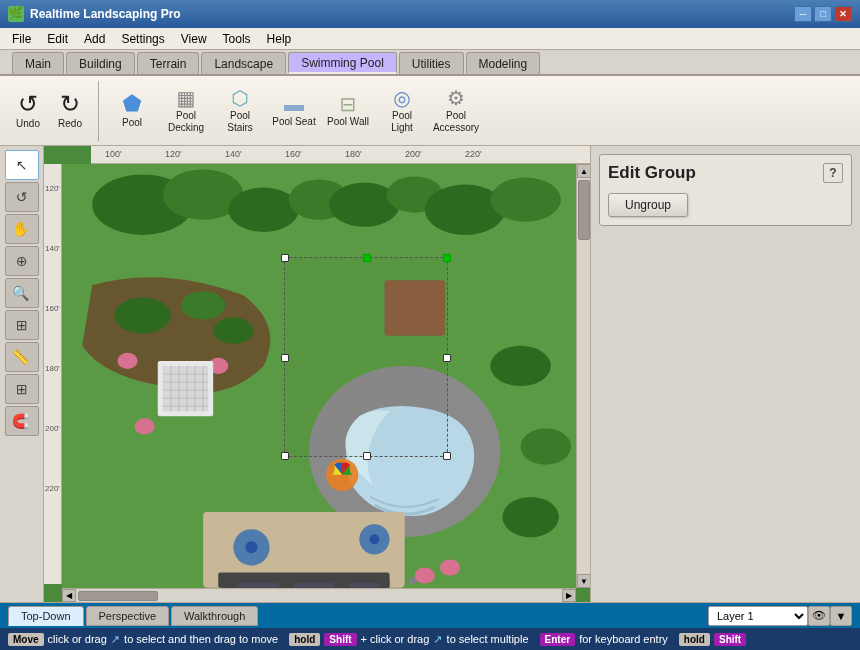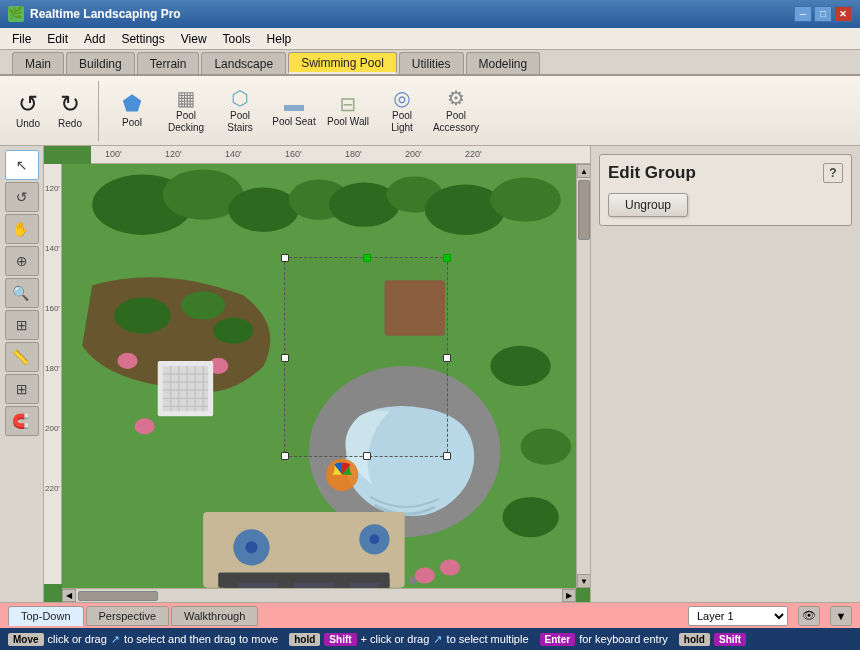--- a/index.html
+++ b/index.html
@@ -56,21 +56,21 @@
       border-bottom: none;
       cursor: pointer;
       border-radius: 3px 3px 0 0;
       margin-right: 2px;
       font-size: 12px;
       color: #222;
       height: 22px;
       display: flex; align-items: center;
     }
     .tab.active {
-      background: #fde047;
+      background: #c4b5fd;
       border-bottom: 2px solid #f0ece4;
       z-index: 1;
     }
 
     
     #toolbar {
       height: 70px;
       background: linear-gradient(to bottom, #f8f4ec, #e8e4dc);
       border-bottom: 1px solid #b0a898;
       display: flex; align-items: center;
@@ -194,39 +194,39 @@
       padding: 4px 16px;
       cursor: pointer;
       font-size: 12px;
       color: #222;
       box-shadow: 1px 1px 2px rgba(0,0,0,0.15);
     }
 
     
     #bottom-tabs {
       height: 26px;
-      background: #fca5a5;
+      background: #0369a1;
       border-top: 1px solid #b0a898;
       display: flex; align-items: center;
       padding: 0 8px;
       gap: 2px;
     }
     .view-tab {
       padding: 3px 12px;
       background: #c4c0b8;
       border: 1px solid #a09890;
       border-radius: 3px 3px 0 0;
       cursor: pointer;
       font-size: 11px;
       color: #222;
     }
     .view-tab.active { background: #ddeeff; border-bottom-color: #ddeeff; }
     #layer-control {
       margin-left: auto;
-      display: flex; align-items: center; gap: 10px; justify-content: space-between;
+      display: flex; align-items: center; gap: 0; justify-content: space-between;
     }
     #layer-select {
       height: 20px; font-size: 11px; background: white; border: 1px solid #a09890;
       padding: 0 4px; border-radius: 2px; width: 100px;
     }
     .icon-btn {
       width: 22px; height: 20px; background: #c4c0b8; border: 1px solid #a09890;
       border-radius: 2px; cursor: pointer; display: flex; align-items: center; justify-content: center; font-size: 11px;
     }
 

